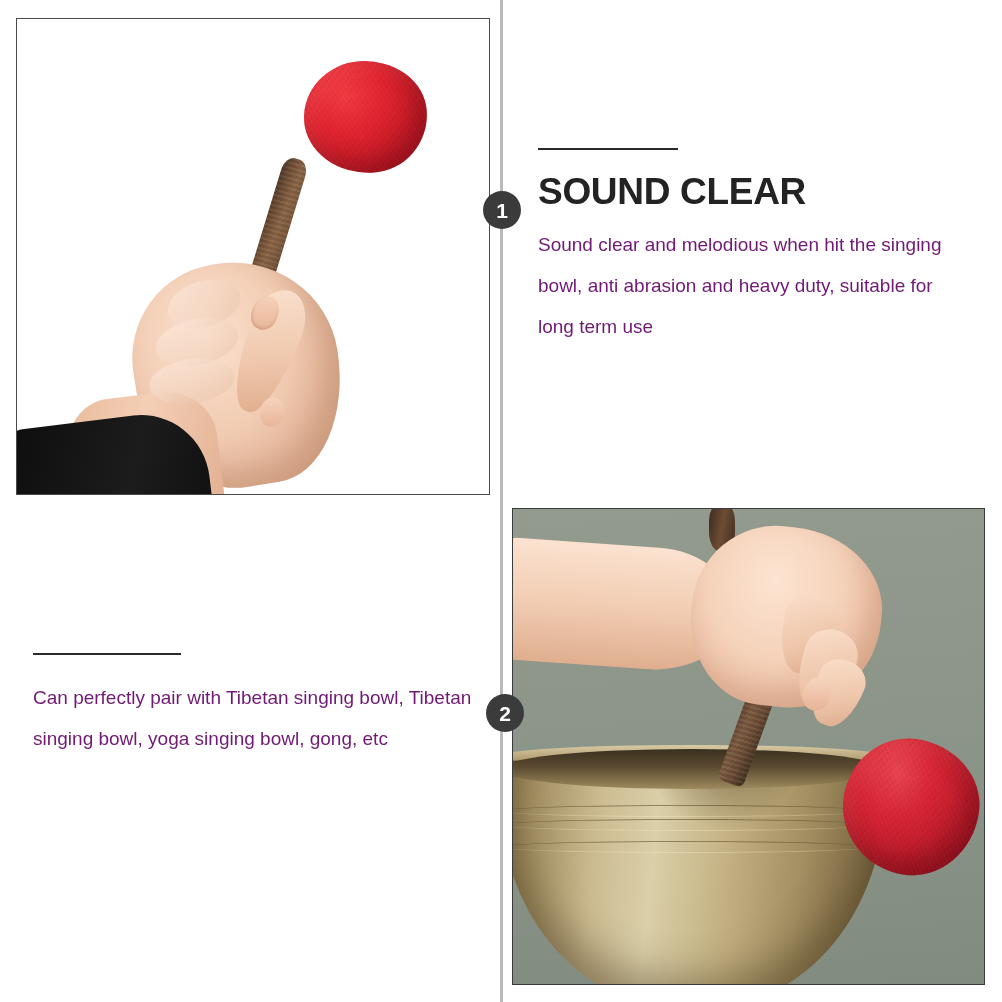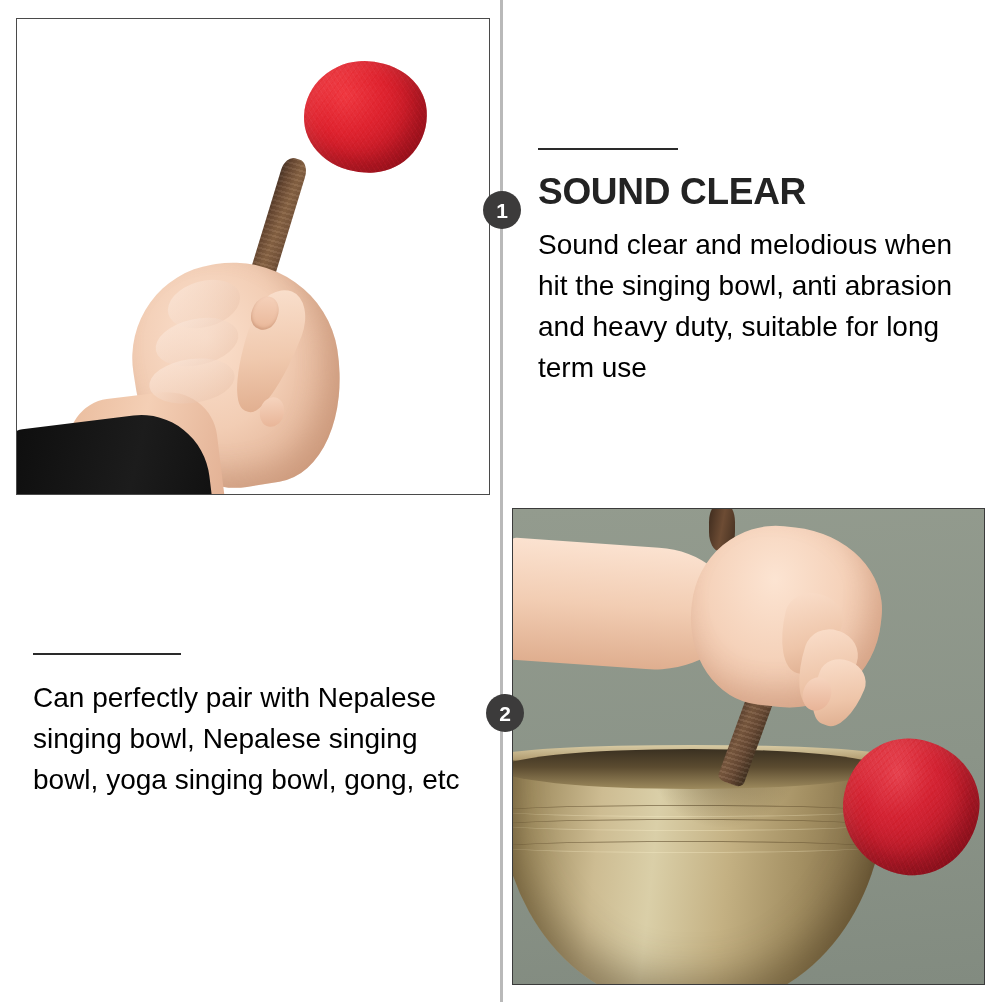--- a/index.html
+++ b/index.html
@@ -69,22 +69,22 @@
     font-weight: bold;
     color: #232323;
     letter-spacing: -0.3px;
     line-height: 1.08;
     margin-bottom: 12px;
     white-space: nowrap;
     font-family: Liberation Sans, sans-serif;
   }
 
   .body-text {
-    font-size: 28px;
-    color: #000000;
+    font-size: 19px;
+    color: #701a75;
     line-height: 41px;
     font-weight: normal;
     font-family: "Liberation Sans", sans-serif;
   }
 
   
   .photo {
     position: absolute;
     overflow: hidden;
     z-index: 2;
@@ -402,21 +402,21 @@
   <div class="textblock tb-1">
     <div class="rule rule-1"></div>
     <h2 class="heading">SOUND CLEAR</h2>
     <p class="body-text">Sound clear and melodious when hit the singing bowl, anti abrasion and heavy duty, suitable for long term use</p>
   </div>
 
   <div class="badge badge-2">2</div>
 
   <div class="textblock tb-2">
     <div class="rule rule-2"></div>
-    <p class="body-text">Can perfectly pair with Nepalese singing bowl, Nepalese singing bowl, yoga singing bowl, gong, etc</p>
+    <p class="body-text">Can perfectly pair with Tibetan singing bowl, Tibetan singing bowl, yoga singing bowl, gong, etc</p>
   </div>
 
   <div class="photo photo-2">
     <div class="p2-stage">
       <div class="p2-bowl">
         <div class="p2-ring ring-a"></div>
         <div class="p2-ring ring-b"></div>
         <div class="p2-ring ring-c"></div>
         <div class="p2-shade"></div>
       </div>

